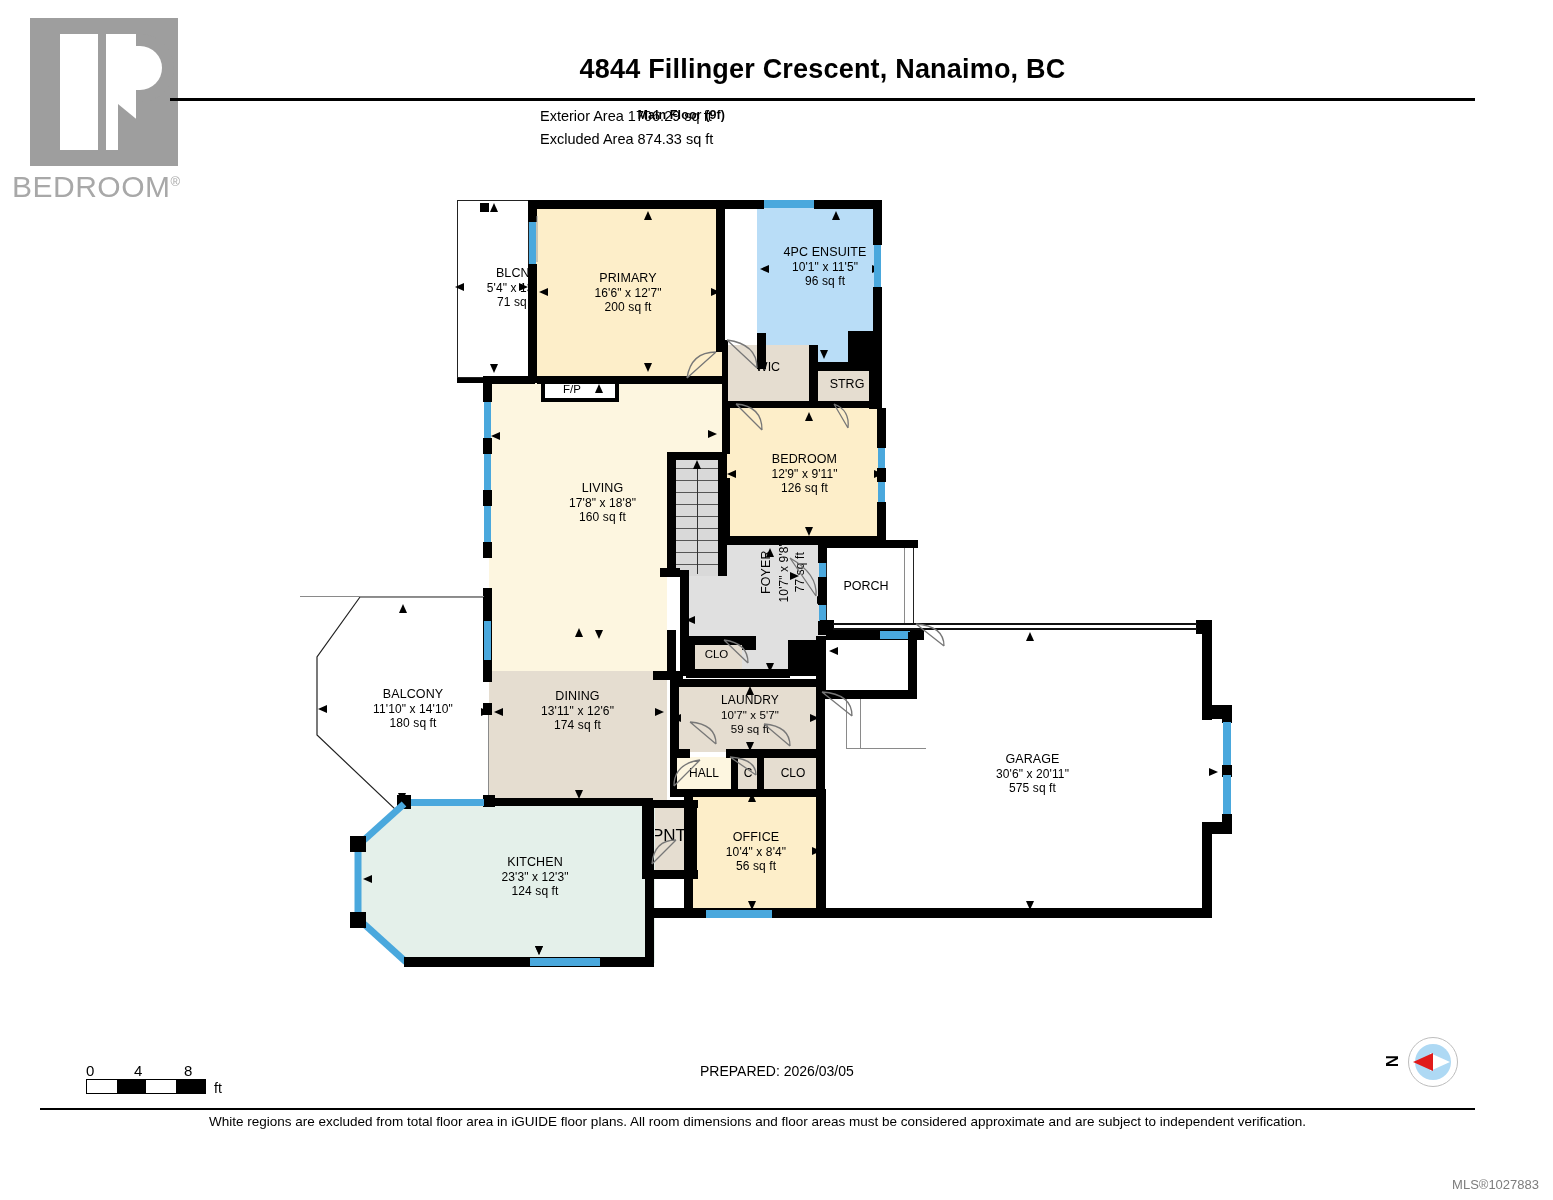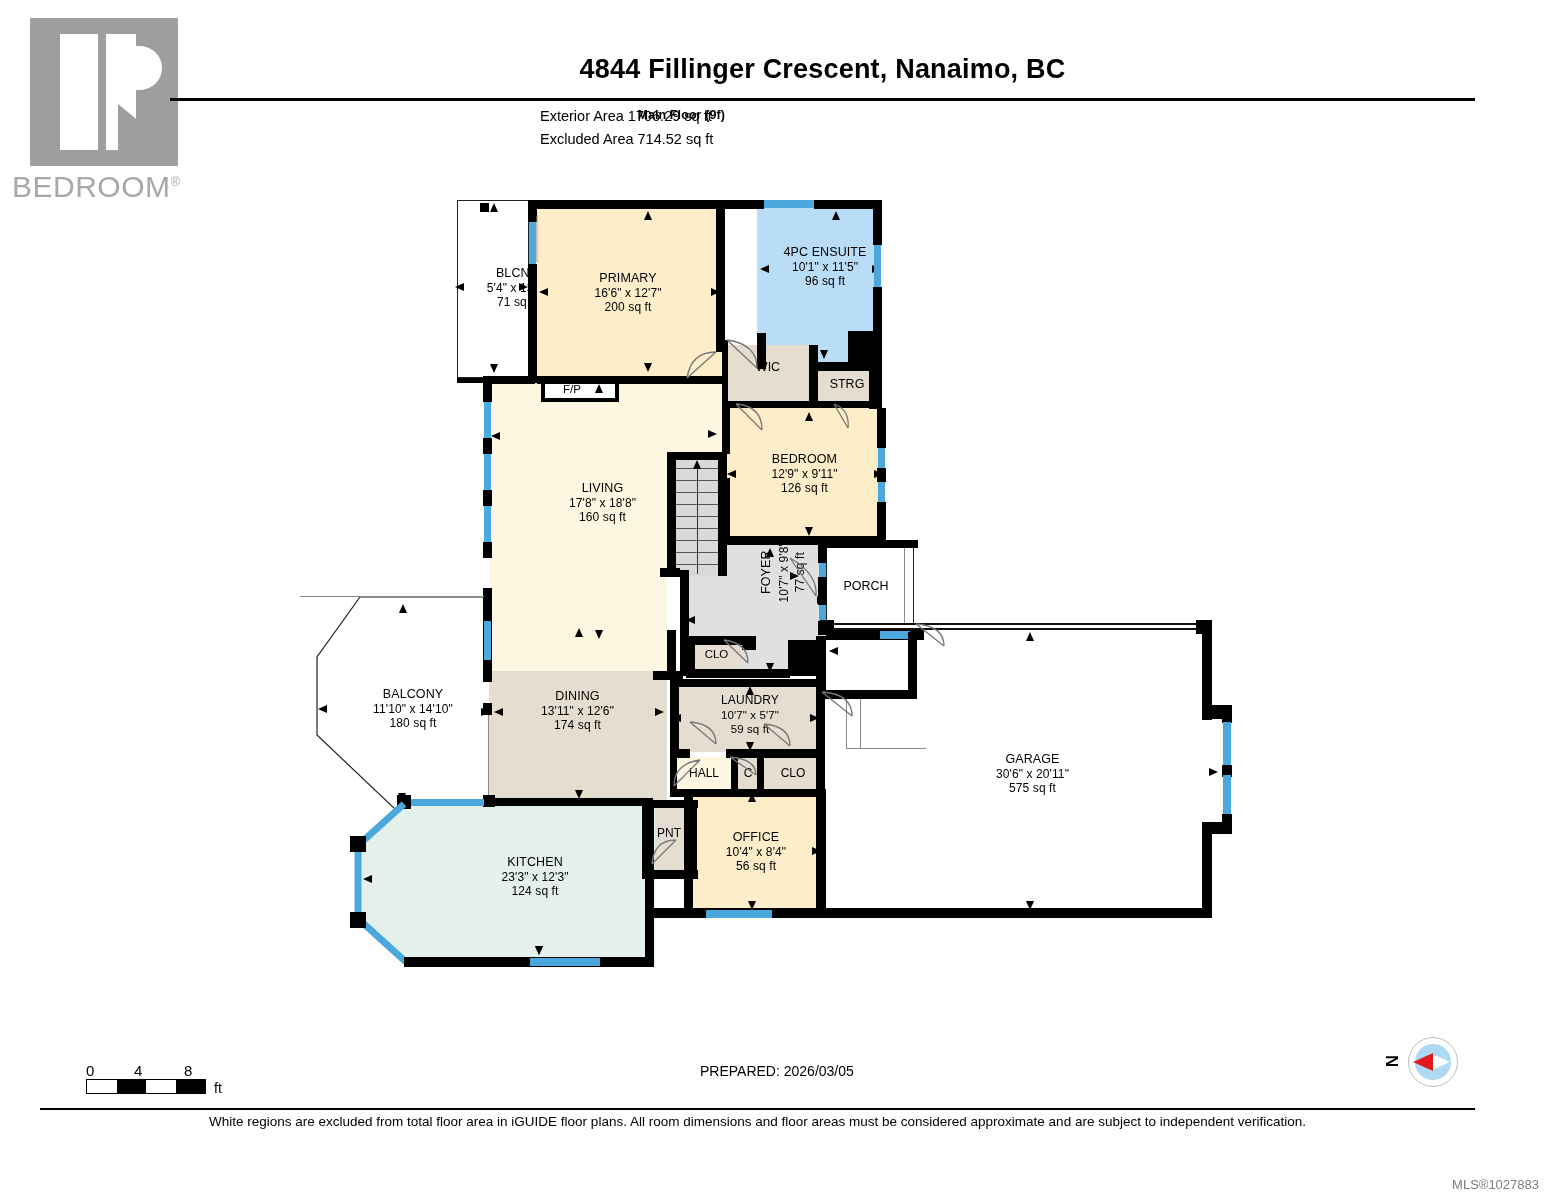--- a/index.html
+++ b/index.html
@@ -98,21 +98,21 @@
 <div id="page-title">4844 Fillinger Crescent, Nanaimo, BC</div>
 <div id="title-rule"></div>
 
 <div id="floor-info">
   <div class="row">
     <div class="lbl">Main Floor (9f)</div>
     <div class="val">Exterior Area 1706.29 sq ft</div>
   </div>
   <div class="row">
     <div class="lbl"></div>
-    <div class="val">Excluded Area 714.52 sq ft</div>
+    <div class="val">Excluded Area 874.33 sq ft</div>
   </div>
 </div>
 
 <div id="plan">
 
   <div class="outline" style="left:457px;top:200px;width:72px;height:178px;background:#fff;"></div>
   <div class="wall" style="left:480px;top:203px;width:9px;height:9px;"></div>
   <div class="lbl" style="left:472px;top:266px;width:90px;">
     <div class="nm">BLCNY</div>
     <div class="dm">5'4" x 13'3"</div>
@@ -269,21 +269,21 @@
   <div class="arrow ar-rt" style="left:810px;top:714px;"></div>
 
   <div class="room" style="left:676px;top:757px;width:56px;height:34px;background:#fdf6e0;"></div>
   <div class="lbl-sm" style="left:676px;top:766px;width:56px;font-size:12px;">HALL</div>
   <div class="room" style="left:737px;top:757px;width:22px;height:34px;background:#e5ddd0;"></div>
   <div class="lbl-sm" style="left:737px;top:766px;width:22px;font-size:12px;">C</div>
   <div class="room" style="left:764px;top:757px;width:58px;height:34px;background:#e5ddd0;"></div>
   <div class="lbl-sm" style="left:764px;top:766px;width:58px;font-size:12px;">CLO</div>
 
   <div class="room" style="left:648px;top:805px;width:42px;height:68px;background:#e5ddd0;"></div>
-  <div class="lbl-sm" style="left:648px;top:826px;width:42px;font-size:12px;">PNT</div>
+  <div class="lbl-sm" style="left:648px;top:826px;width:42px;font-size:17px;">PNT</div>
 
   <svg style="position:absolute;left:355px;top:800px;width:300px;height:165px;overflow:visible;">
     <polygon points="48,2 300,2 300,163 48,163 2,118 2,46" fill="#e4f0ea" stroke="none"></polygon>
   </svg>
   <div class="lbl" style="left:480px;top:855px;width:110px;">
     <div class="nm">KITCHEN</div>
     <div class="dm">23'3" x 12'3"</div>
     <div class="sq">124 sq ft</div>
   </div>
   <div class="arrow ar-lf" style="left:363px;top:875px;"></div>

